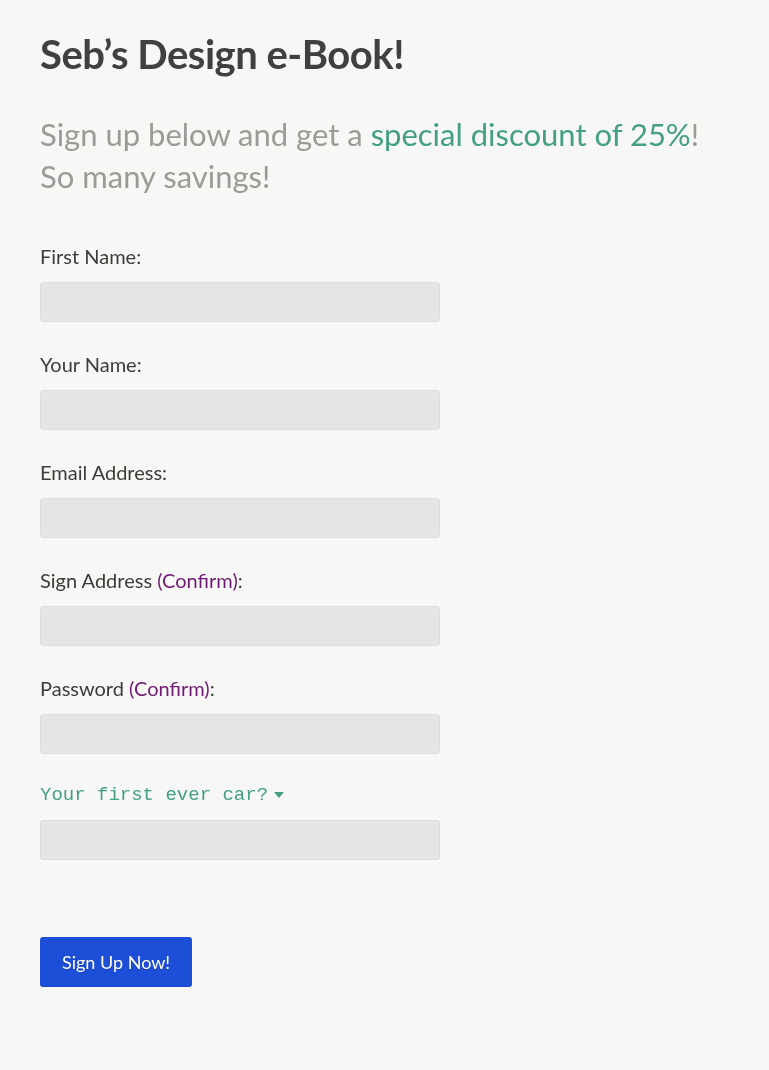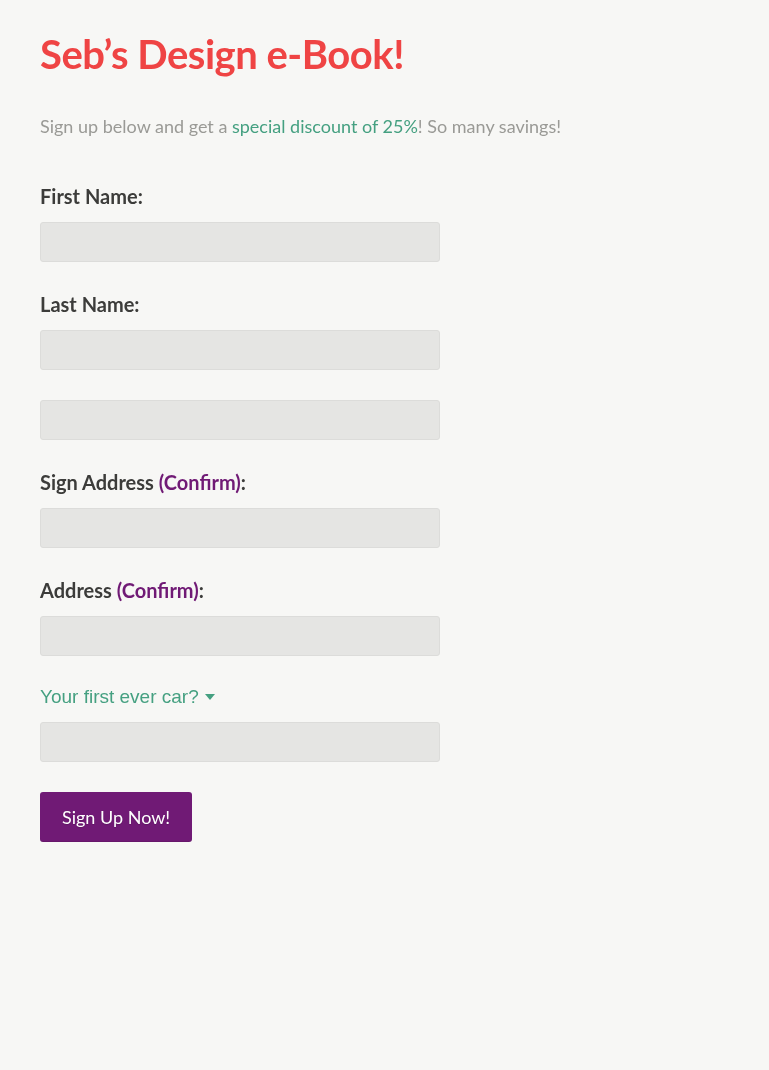--- a/index.html
+++ b/index.html
@@ -6,84 +6,85 @@
   html, body { width: 769px; height: 1070px; }
   body {
     background: #f7f7f5;
     font-family: "Lato", "Helvetica Neue", Helvetica, Arial, sans-serif;
     color: #3a3a38;
     padding: 30px 40px 40px 40px;
   }
   h1 {
     font-size: 40px;
     font-weight: 700;
-    color: #ef4444;
+    color: #404040;
     margin-bottom: 36px;
     letter-spacing: -0.5px;
   }
   .subheading {
-    font-size: 18px;
+    font-size: 31px;
     font-weight: 400;
     color: #9a9a96;
     line-height: 1.35;
     margin-bottom: 46px;
     max-width: 680px;
   }
   .subheading .highlight {
     color: #45a081;
   }
   form { width: 400px; }
   .field { margin-bottom: 30px; }
   .label-row {
     display: flex;
     justify-content: space-between;
     align-items: baseline;
     margin-bottom: 14px;
   }
   label {
     font-size: 20px;
     color: #3c3c3a;
-    font-weight: 700;
+    font-weight: 400;
   }
   label .muted { color: #701a75; }
   .security-select {
     font-size: 19px;
     color: #45a081;
     cursor: pointer;
     display: inline-flex;
     align-items: center;
     gap: 6px;
     background: none;
     border: none;
-    font-family: Liberation Sans, sans-serif;
+    font-family: Liberation Mono, monospace;
   }
   .security-select svg { height: 10px; width: 10px; }
   input[type="text"],
   input[type="email"],
   input[type="password"] {
     width: 100%;
     height: 40px;
     background: #e5e5e3;
     border: 1px solid #dcdcda;
     border-radius: 3px;
     padding: 0 10px;
     font-size: 16px;
     color: #3a3a38;
   }
   .submit-btn {
-    background: #701a75;
+    background: #1d4ed8;
     color: #ffffff;
     border: none;
     border-radius: 3px;
     padding: 14px 22px;
     font-size: 18px;
     font-family: inherit;
     cursor: pointer;
     text-shadow: 0 1px 1px rgba(0,0,0,0.15);
     box-shadow: inset 0 -1px 0 rgba(0,0,0,0.08);
+    margin-top: 47px;
   }
 </style>
 </head>
 <body>
 
 <h1>Seb’s Design e-Book!</h1>
 
 <p class="subheading">
   <span>Sign up below and get a </span><span class="highlight">special discount of 25%</span><span>! So many savings!</span>
 </p>
@@ -92,40 +93,43 @@
 
   <div class="field">
     <div class="label-row">
       <label>First Name:</label>
     </div>
     <input type="text" value="" style="">
   </div>
 
   <div class="field">
     <div class="label-row">
-      <label>Last Name:</label>
+      <label>Your Name:</label>
     </div>
     <input type="text" value="" style="">
   </div>
 
   <div class="field">
+    <div class="label-row">
+      <label>Email Address:</label>
+    </div>
     <input type="email" value="" style="">
   </div>
 
   <div class="field">
     <div class="label-row">
       <label><span>Sign Address </span><span class="muted">(Confirm)</span><span>:</span></label>
     </div>
     <input type="email" value="" style="">
   </div>
 
 
   <div class="field">
     <div class="label-row">
-      <label><span>Address </span><span class="muted">(Confirm)</span><span>:</span></label>
+      <label><span>Password </span><span class="muted">(Confirm)</span><span>:</span></label>
     </div>
     <input type="password" value="" style="">
   </div>
 
   <div class="field">
     <div class="label-row">
       <button type="button" class="security-select">
         <span>Your first ever car?</span>
         <svg viewBox="0 0 10 6">
             <path d="M0 0 L10 0 L5 6 Z" fill="#45a081"></path>

